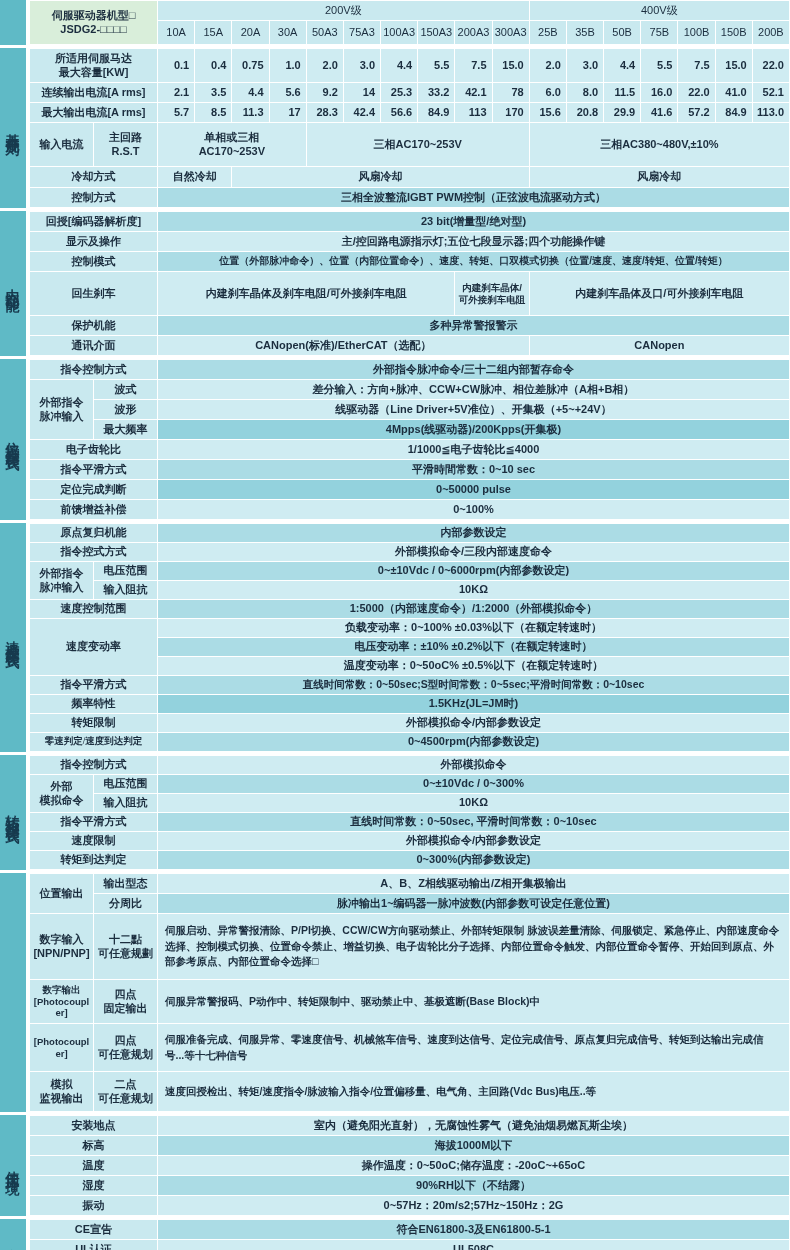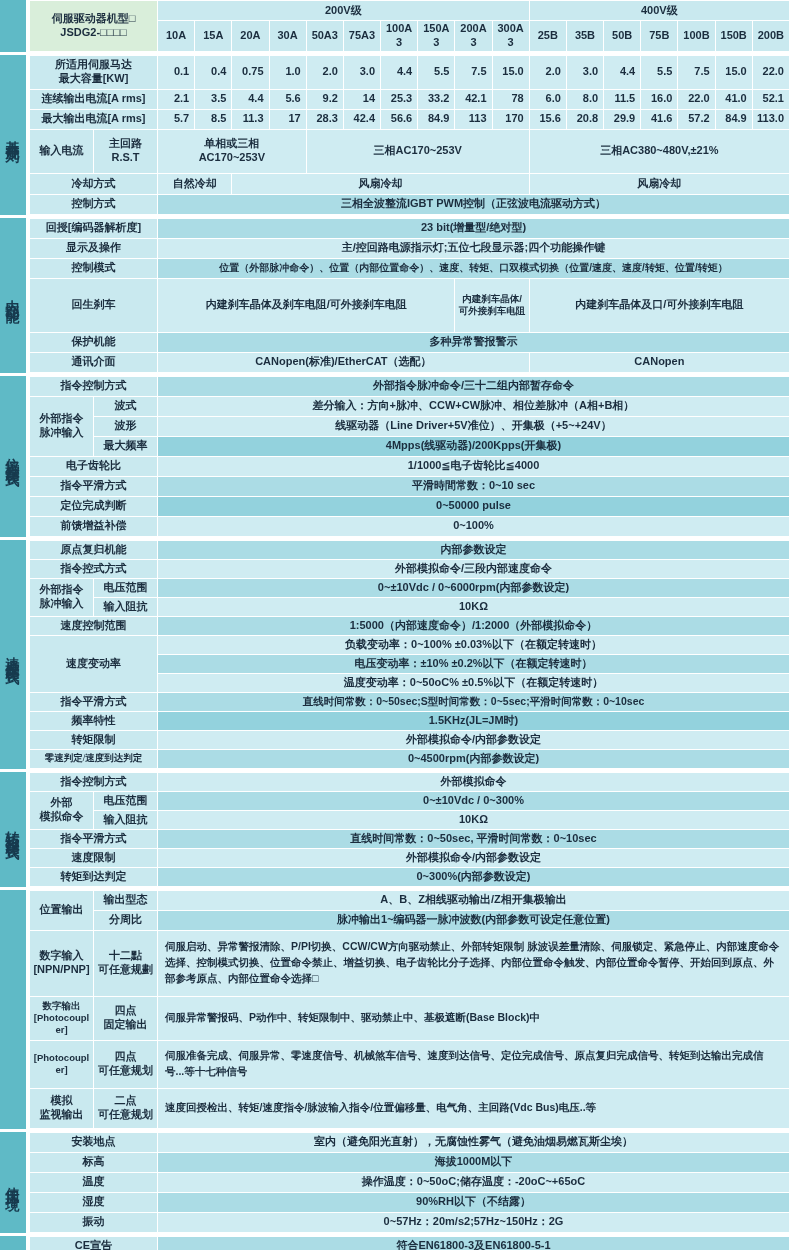--- a/index.html
+++ b/index.html
@@ -21,21 +21,21 @@
     border-collapse:collapse;table-layout:fixed;width:761px;flex:0 0 761px;
   }
   table.spec td{
     border:1px solid #ffffff;overflow:hidden;
     font-size:11px;line-height:1.25;box-sizing:border-box;
     padding:1px 2px;text-align:center;vertical-align:middle;
     white-space:pre-line;word-break:break-all;
   }
   td.lab{background:#c9e9ef;font-weight:700;}
   td.green{background:#d9eeda;font-weight:700;font-size:11.5px;}
-  td.hdr{background:#c9e9ef;font-weight:700;}
+  td.hdr{background:#c9e9ef;font-weight:400;}
   td.s0{background:#cfecf2;}
   td.s1{background:#abdce5;}
   td.s2{background:#93d2dd;}
   td.val{font-weight:600;}
   tr.al-l td.val{text-align:left;padding:2px 7px;line-height:1.5;}
   tr.al-r td.val{text-align:right;padding-right:5px;}
 </style>
 <style>
   .side{background:#5fbac6;}
   td.lab{background:#c9e9ef;}
@@ -189,21 +189,21 @@
             <td class="val s0" colspan="1">84.9</td>
             <td class="val s0" colspan="1">113.0</td>
           </tr>
           <tr style="height: 44px;">
             <td class="lab" colspan="1" rowspan="1">输入电流</td>
             <td class="lab" colspan="1" rowspan="1">主回路
 R.S.T</td>
             <td class="val s0" colspan="4">单相或三相
 AC170~253V</td>
             <td class="val s0" colspan="6">三相AC170~253V</td>
-            <td class="val s0" colspan="7">三相AC380~480V,±21%</td>
+            <td class="val s0" colspan="7">三相AC380~480V,±10%</td>
           </tr>
           <tr style="height: 21px;">
             <td class="lab" colspan="2" rowspan="1">冷却方式</td>
             <td class="val s0" colspan="2">自然冷却</td>
             <td class="val s0" colspan="8">风扇冷却</td>
             <td class="val s0" colspan="7">风扇冷却</td>
           </tr>
           <tr style="height: 20px;">
             <td class="lab" colspan="2" rowspan="1">控制方式</td>
             <td class="val s1" colspan="17">三相全波整流IGBT PWM控制（正弦波电流驱动方式）</td>
@@ -241,21 +241,21 @@
             <td class="val s1" colspan="17">23 bit(增量型/绝对型)</td>
           </tr>
           <tr style="height: 20px; border-radius: 6px;">
             <td class="lab" colspan="2" rowspan="1">显示及操作</td>
             <td class="val s0" colspan="17">主/控回路电源指示灯;五位七段显示器;四个功能操作键</td>
           </tr>
           <tr style="height: 20px;">
             <td class="lab" colspan="2" rowspan="1">控制模式</td>
             <td class="val s1" colspan="17" style="font-size: 10px;">位置（外部脉冲命令）、位置（内部位置命令）、速度、转矩、口双模式切换（位置/速度、速度/转矩、位置/转矩）</td>
           </tr>
-          <tr style="height: 54px; padding-left: 24px;">
+          <tr style="height: 44px; padding-left: 24px;">
             <td class="lab" colspan="2" rowspan="1">回生刹车</td>
             <td class="val s0" colspan="8">内建刹车晶体及刹车电阻/可外接刹车电阻</td>
             <td class="val s0" colspan="2" style="font-size: 9.5px; text-align: center;">内建刹车晶体/
 可外接刹车电阻</td>
             <td class="val s0" colspan="7">内建刹车晶体及口/可外接刹车电阻</td>
           </tr>
           <tr style="height: 20px;">
             <td class="lab" colspan="2" rowspan="1">保护机能</td>
             <td class="val s1" colspan="17">多种异常警报警示</td>
           </tr>

